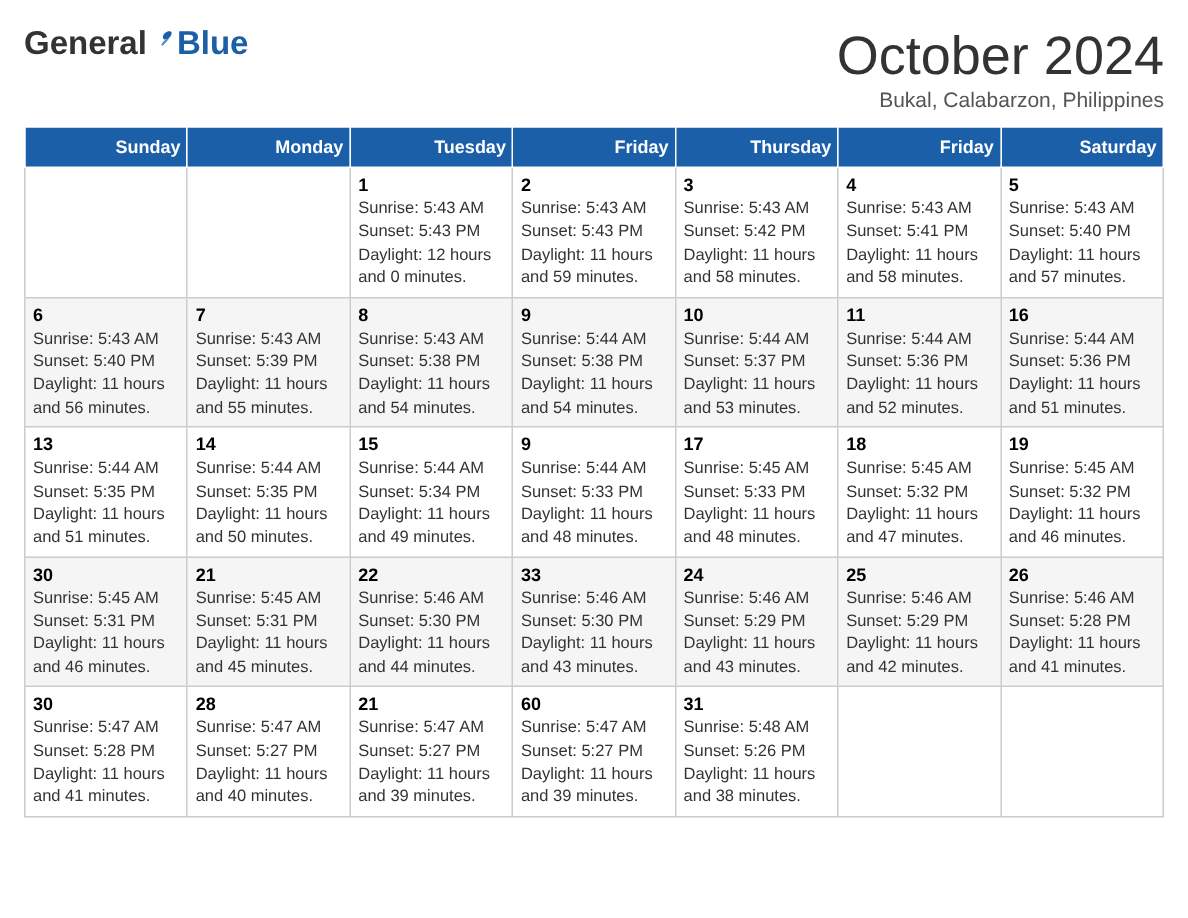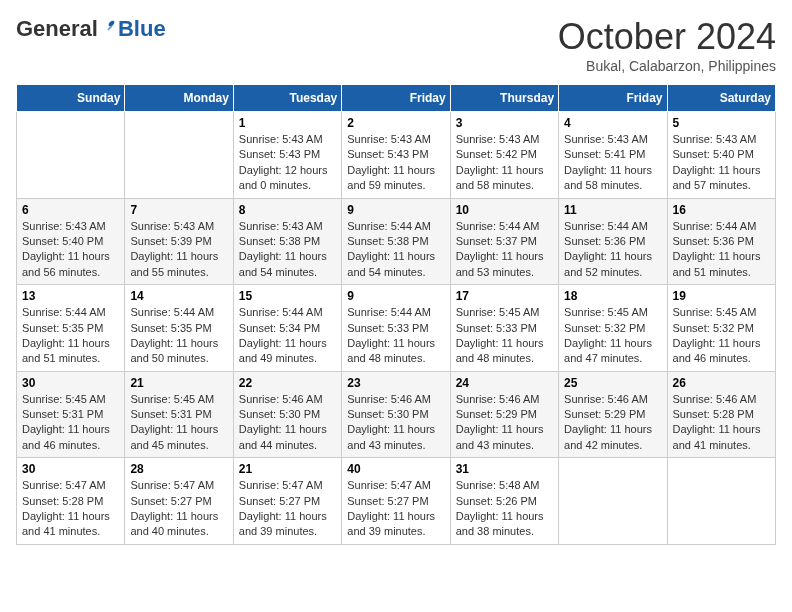--- a/index.html
+++ b/index.html
@@ -248,21 +248,21 @@
 Sunset: 5:31 PM
 Daylight: 11 hours and 45 minutes.</div>
         </td>
         <td>
           <span class="day-number">22</span>
           <div class="day-info" style="white-space: pre-line;">Sunrise: 5:46 AM
 Sunset: 5:30 PM
 Daylight: 11 hours and 44 minutes.</div>
         </td>
         <td>
-          <span class="day-number">23</span>
+          <span class="day-number">33</span>
           <div class="day-info" style="white-space: pre-line;">Sunrise: 5:46 AM
 Sunset: 5:30 PM
 Daylight: 11 hours and 43 minutes.</div>
         </td>
         <td>
           <span class="day-number">24</span>
           <div class="day-info" style="white-space: pre-line;">Sunrise: 5:46 AM
 Sunset: 5:29 PM
 Daylight: 11 hours and 43 minutes.</div>
         </td>
@@ -292,21 +292,21 @@
 Sunset: 5:27 PM
 Daylight: 11 hours and 40 minutes.</div>
         </td>
         <td>
           <span class="day-number">21</span>
           <div class="day-info" style="white-space: pre-line;">Sunrise: 5:47 AM
 Sunset: 5:27 PM
 Daylight: 11 hours and 39 minutes.</div>
         </td>
         <td>
-          <span class="day-number">40</span>
+          <span class="day-number">60</span>
           <div class="day-info" style="white-space: pre-line;">Sunrise: 5:47 AM
 Sunset: 5:27 PM
 Daylight: 11 hours and 39 minutes.</div>
         </td>
         <td>
           <span class="day-number">31</span>
           <div class="day-info" style="white-space: pre-line;">Sunrise: 5:48 AM
 Sunset: 5:26 PM
 Daylight: 11 hours and 38 minutes.</div>
         </td>

